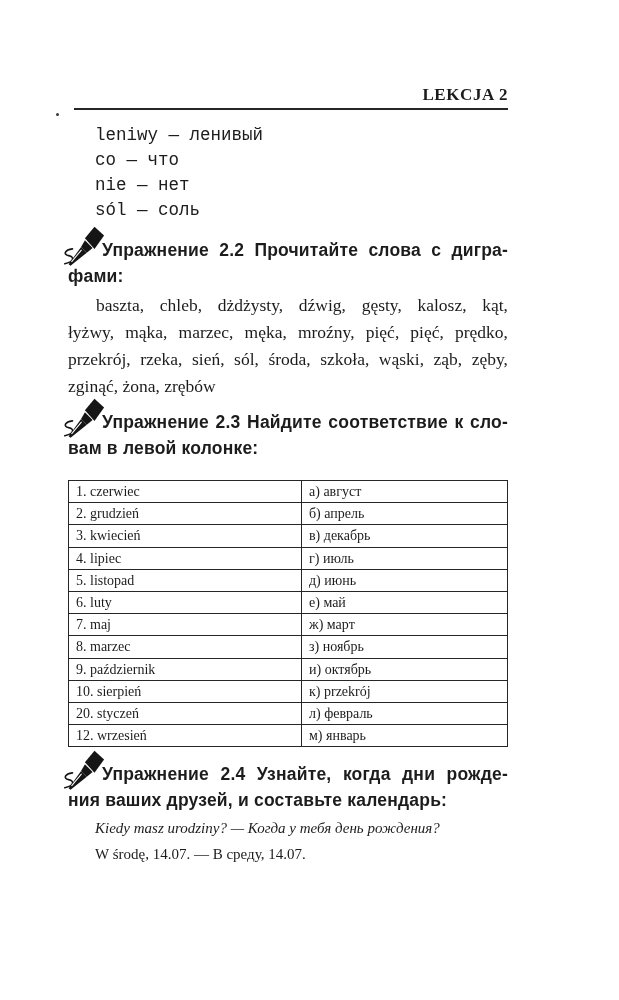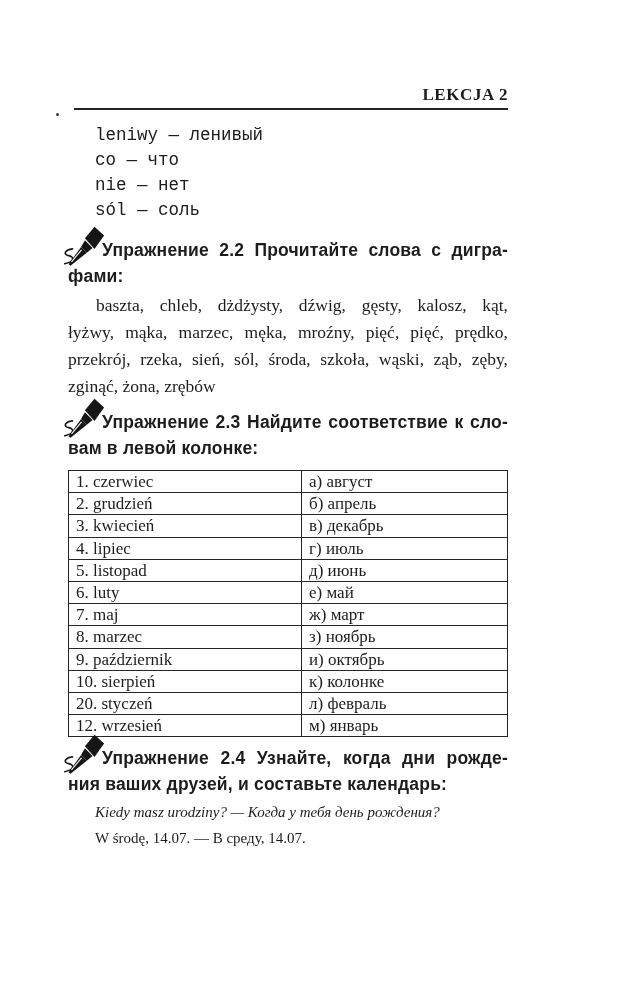--- a/index.html
+++ b/index.html
@@ -41,21 +41,21 @@
   .vocab {
     margin: 13px 0 0 27px;
     font-size: 17.5px;
     line-height: 25px;
     font-family: Liberation Mono, monospace;
   }
   
   .exercise { margin-top: 12px; }
   .ex22 { margin-top: 15px; }
   .ex23 { margin-top: 10px; }
-  .ex24 { margin-top: 9px; }
+  .ex24 { margin-top: 15px; }
   .pen-float {
     float: left;
     width: 34px; height: 22px;
     margin: 0 6px 0 -6px;
     position: relative;
   }
   .pen-float svg {
     position: absolute;
     left: -2px; bottom: -8px;
     width: 46px; height: 44px;
@@ -81,22 +81,22 @@
     margin-top: 3px;
     font-size: 17.5px;
     line-height: 27px;
     clear: none;
   }
   .words .indent { padding-left: 28px; }
   
   table.months {
     border-collapse: collapse;
     width: 100%;
-    margin-top: 9px;
-    font-size: 17px;
+    margin-top: 19px;
+    font-size: 14px;
   }
   table.months td {
     border: 1.6px solid #262626;
     padding: 0 0 0 7px;
     height: 21.2px;
     line-height: 21px;
     vertical-align: middle;
   }
   td.col-pl { width: 225px; }
   
@@ -194,21 +194,21 @@
         <tr>
           <td class="col-pl">8. marzec</td>
           <td>з) ноябрь</td>
         </tr>
         <tr>
           <td class="col-pl">9. październik</td>
           <td>и) октябрь</td>
         </tr>
         <tr>
           <td class="col-pl">10. sierpień</td>
-          <td>к) колонке</td>
+          <td>к) przekrój</td>
         </tr>
         <tr>
           <td class="col-pl">20. styczeń</td>
           <td>л) февраль</td>
         </tr>
         <tr>
           <td class="col-pl">12. wrzesień</td>
           <td>м) январь</td>
         </tr>
       </tbody>

